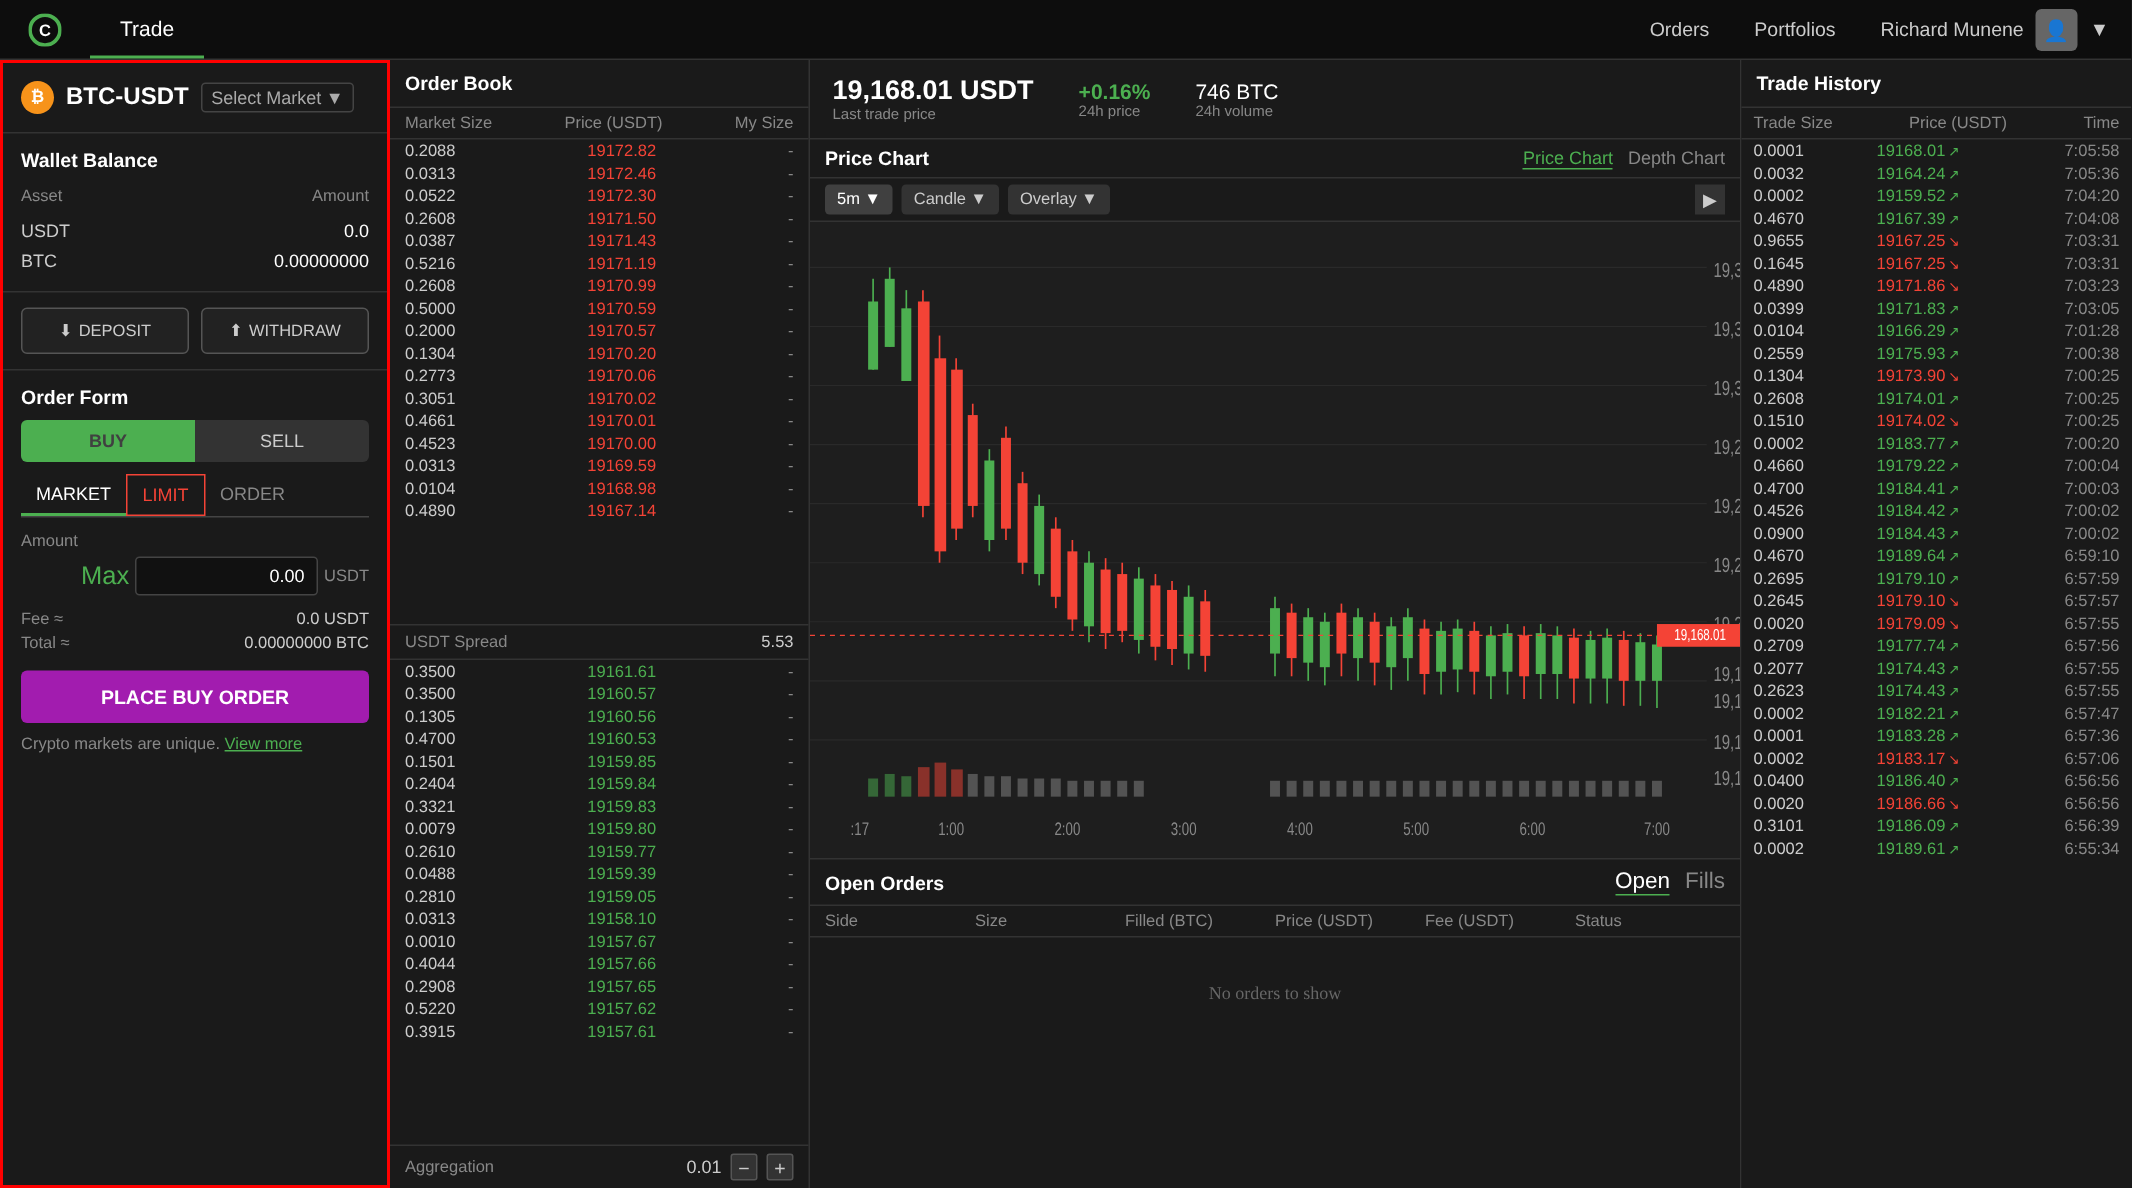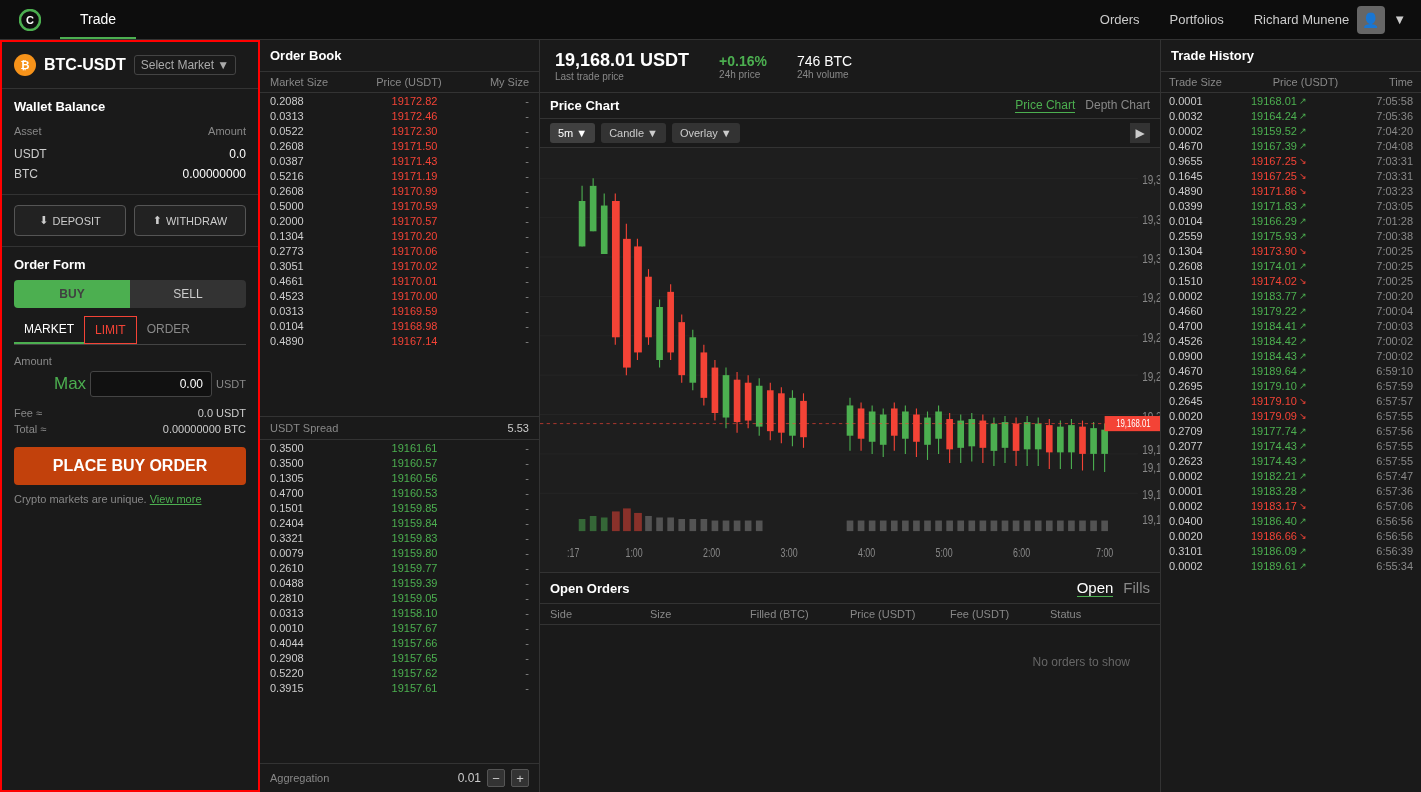--- a/index.html
+++ b/index.html
@@ -103,21 +103,21 @@
     .order-type-tab { padding: 6px 10px; color: #888; cursor: pointer; font-size: 12px; }
     .order-type-tab.active { color: #fff; border-bottom: 2px solid #4caf50; }
     .form-label { color: #888; font-size: 11px; margin-bottom: 4px; }
     .max-link { color: #4caf50; font-size: 17px; cursor: pointer; margin-left: 40px; }
     .amount-input-row { display: flex; align-items: center; gap: 4px; margin-bottom: 8px; }
     .input-val { flex: 1; text-align: right; color: #fff; font-size: 12px; background: #111; border: 1px solid #444; padding: 5px 8px; border-radius: 3px; }
     .input-currency { color: #888; font-size: 11px; }
     .fee-row { display: flex; justify-content: space-between; padding: 2px 0; }
     .fee-label { color: #888; font-size: 11px; }
     .fee-val { color: #ccc; font-size: 11px; }
-    .place-order-btn { width: 100%; padding: 10px; background: #c2410c; color: #fff; border: none; border-radius: 4px; cursor: pointer; font-size: 16px; font-weight: bold; margin-top: 10px; margin-bottom: 8px; }
+    .place-order-btn { width: 100%; padding: 10px; background: #a21caf; color: #fff; border: none; border-radius: 4px; cursor: pointer; font-size: 13px; font-weight: bold; margin-top: 10px; margin-bottom: 8px; }
     .crypto-note { font-size: 11px; color: #888; }
     .crypto-note a { color: #4caf50; }
 
     
     .order-book-section {
       width: 280px;
       background: #1a1a1a;
       border-right: 1px solid #333;
       flex-shrink: 0;
       display: flex;
@@ -183,21 +183,21 @@
       padding: 6px 10px;
       border-bottom: 1px solid #333;
       justify-content: space-between;
     }
     .open-orders-title { font-size: 13px; color: #fff; font-weight: bold; }
     .open-orders-tabs { display: flex; gap: 10px; }
     .oo-tab { color: #888; font-size: 15px; cursor: pointer; }
     .oo-tab.active { color: #fff; border-bottom: 1px solid #4caf50; }
     .orders-cols { display: flex; padding: 4px 10px; border-bottom: 1px solid #333; }
     .orders-col { color: #888; font-size: 11px; flex: 1; }
-    .no-orders { text-align: right; padding: 30px; color: #666; font-size: 12px; }
+    .no-orders { text-align: center; padding: 30px; color: #666; font-size: 12px; font-family: Liberation Serif, serif; }
 
     
     .trade-history {
       width: 260px;
       background: #1a1a1a;
       flex-shrink: 0;
       display: flex;
       flex-direction: column;
     }
     .th-header { padding: 8px 10px; border-bottom: 1px solid #333; font-size: 13px; color: #fff; font-weight: bold; }

